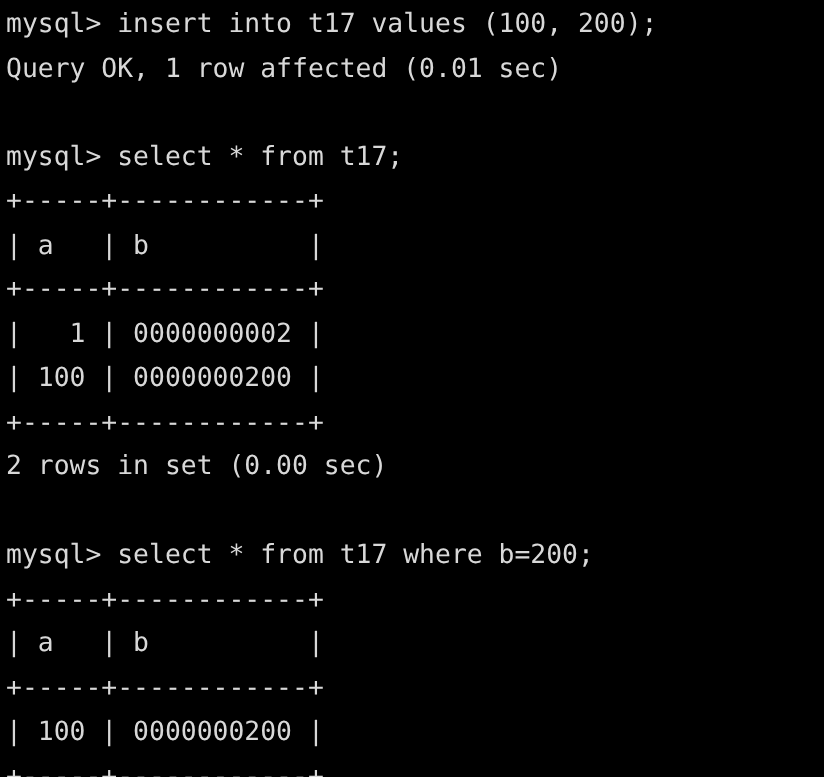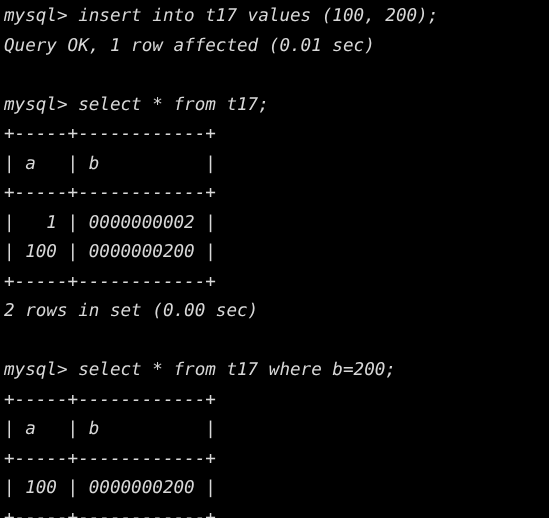--- a/index.html
+++ b/index.html
@@ -31,21 +31,20 @@
     color: #d8d8d8;
     white-space: pre;
     font-weight: 400;
     -webkit-font-smoothing: antialiased;
     text-rendering: geometricPrecision;
   }
   .term-line {
     display: block;
     height: 29.5px;
     white-space: pre;
-    font-style: italic;
   }
   .term-line.blank {
     height: 29.5px;
   }
 </style>
 </head>
 <body>
 
 <div id="terminal">
   <pre id="terminal-output"><span class="term-line">mysql&gt; insert into t17 values (100, 200);</span><span class="term-line">Query OK, 1 row affected (0.01 sec)</span><span class="term-line blank"></span><span class="term-line">mysql&gt; select * from t17;</span><span class="term-line">+-----+------------+</span><span class="term-line">| a   | b          |</span><span class="term-line">+-----+------------+</span><span class="term-line">|   1 | 0000000002 |</span><span class="term-line">| 100 | 0000000200 |</span><span class="term-line">+-----+------------+</span><span class="term-line">2 rows in set (0.00 sec)</span><span class="term-line blank"></span><span class="term-line">mysql&gt; select * from t17 where b=200;</span><span class="term-line">+-----+------------+</span><span class="term-line">| a   | b          |</span><span class="term-line">+-----+------------+</span><span class="term-line">| 100 | 0000000200 |</span><span class="term-line">+-----+------------+</span></pre>

